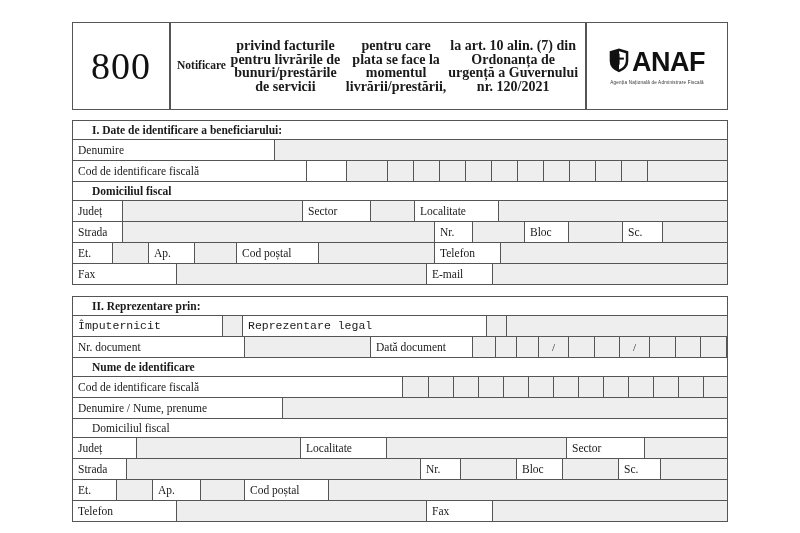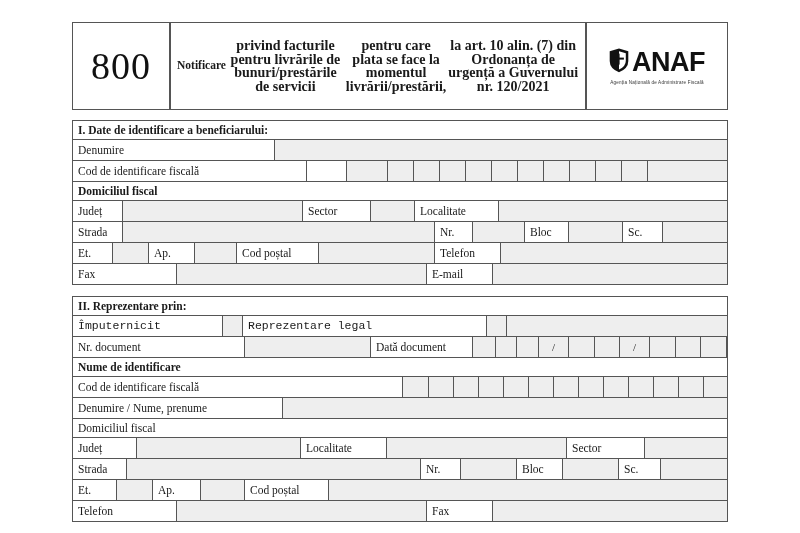--- a/index.html
+++ b/index.html
@@ -33,21 +33,21 @@
   .row + .row{margin-top:-1px;}
   .fill{background:#eeeeee;padding-left:0;}
   .white{background:#ffffff;}
 
   
   .band{
     box-sizing:border-box;
     border:1px solid #555;
     height:20px;line-height:18px;
     font-size:11.5px;font-weight:bold;
-    padding-left:5px;
+    padding-left:19px;
     background:#ffffff;
     white-space:nowrap;
     overflow:hidden;
   }
   .band.thin{font-weight:normal;}
 
   
   .masthead{
     position:absolute;left:72px;top:22px;
     width:656px;height:88px;

